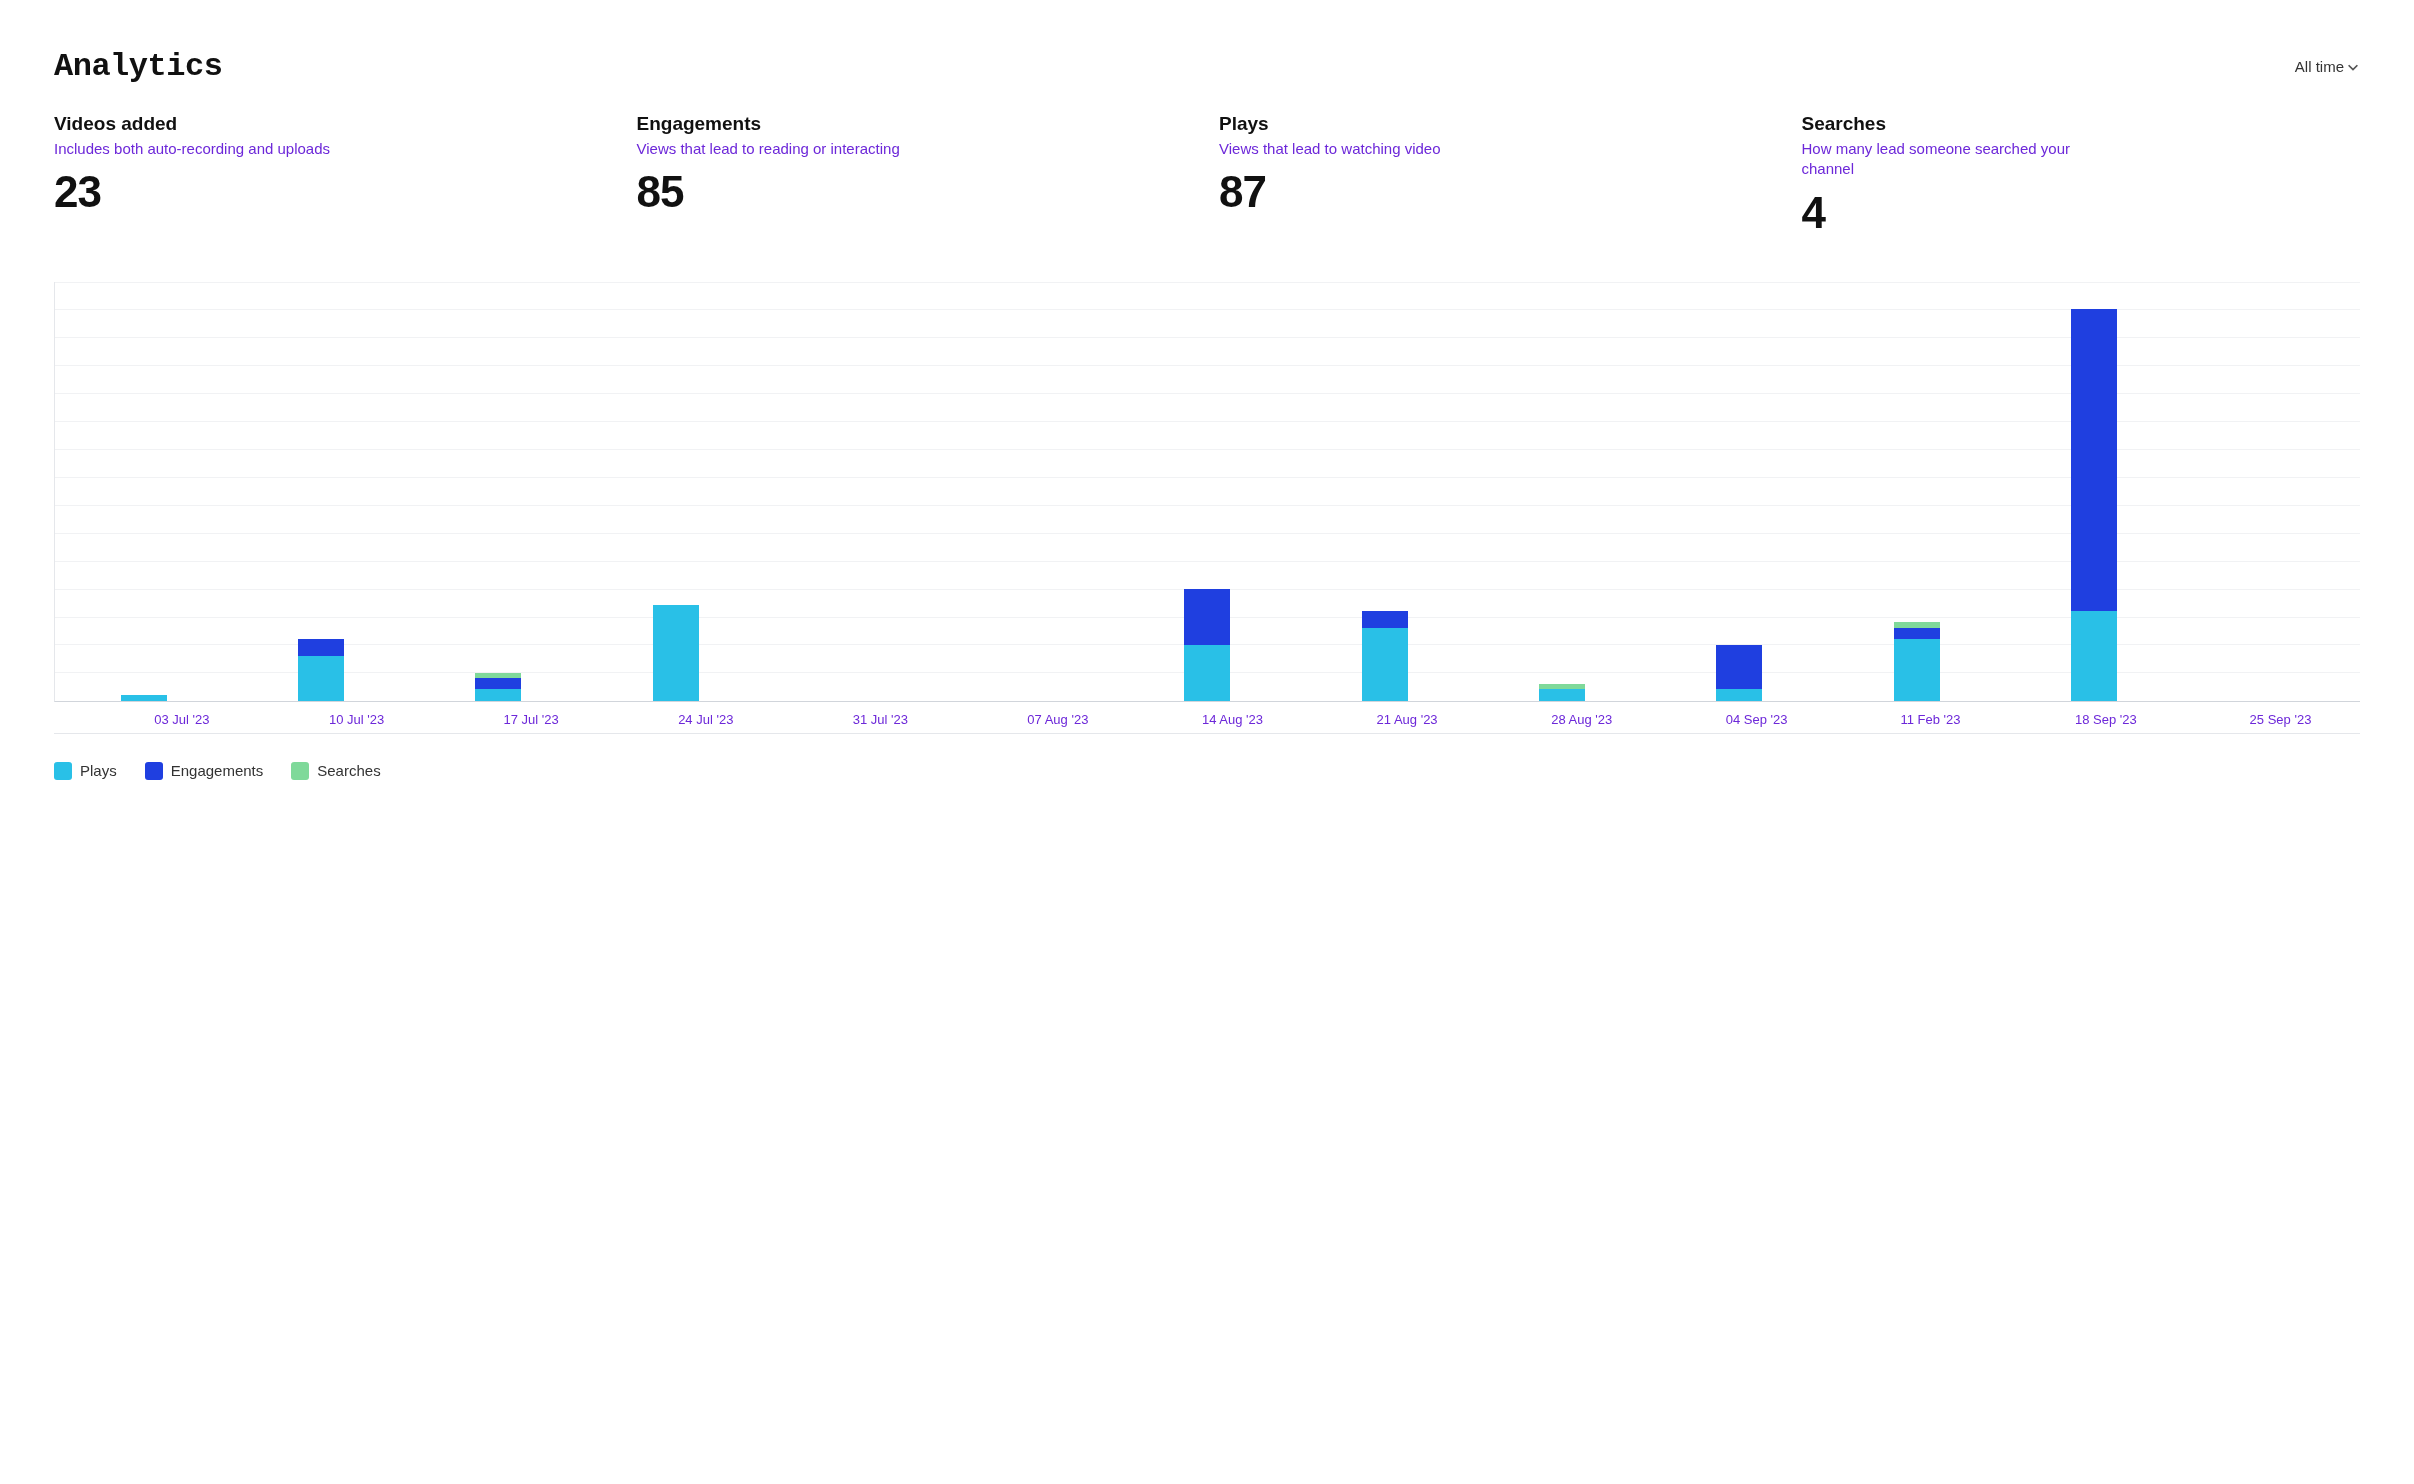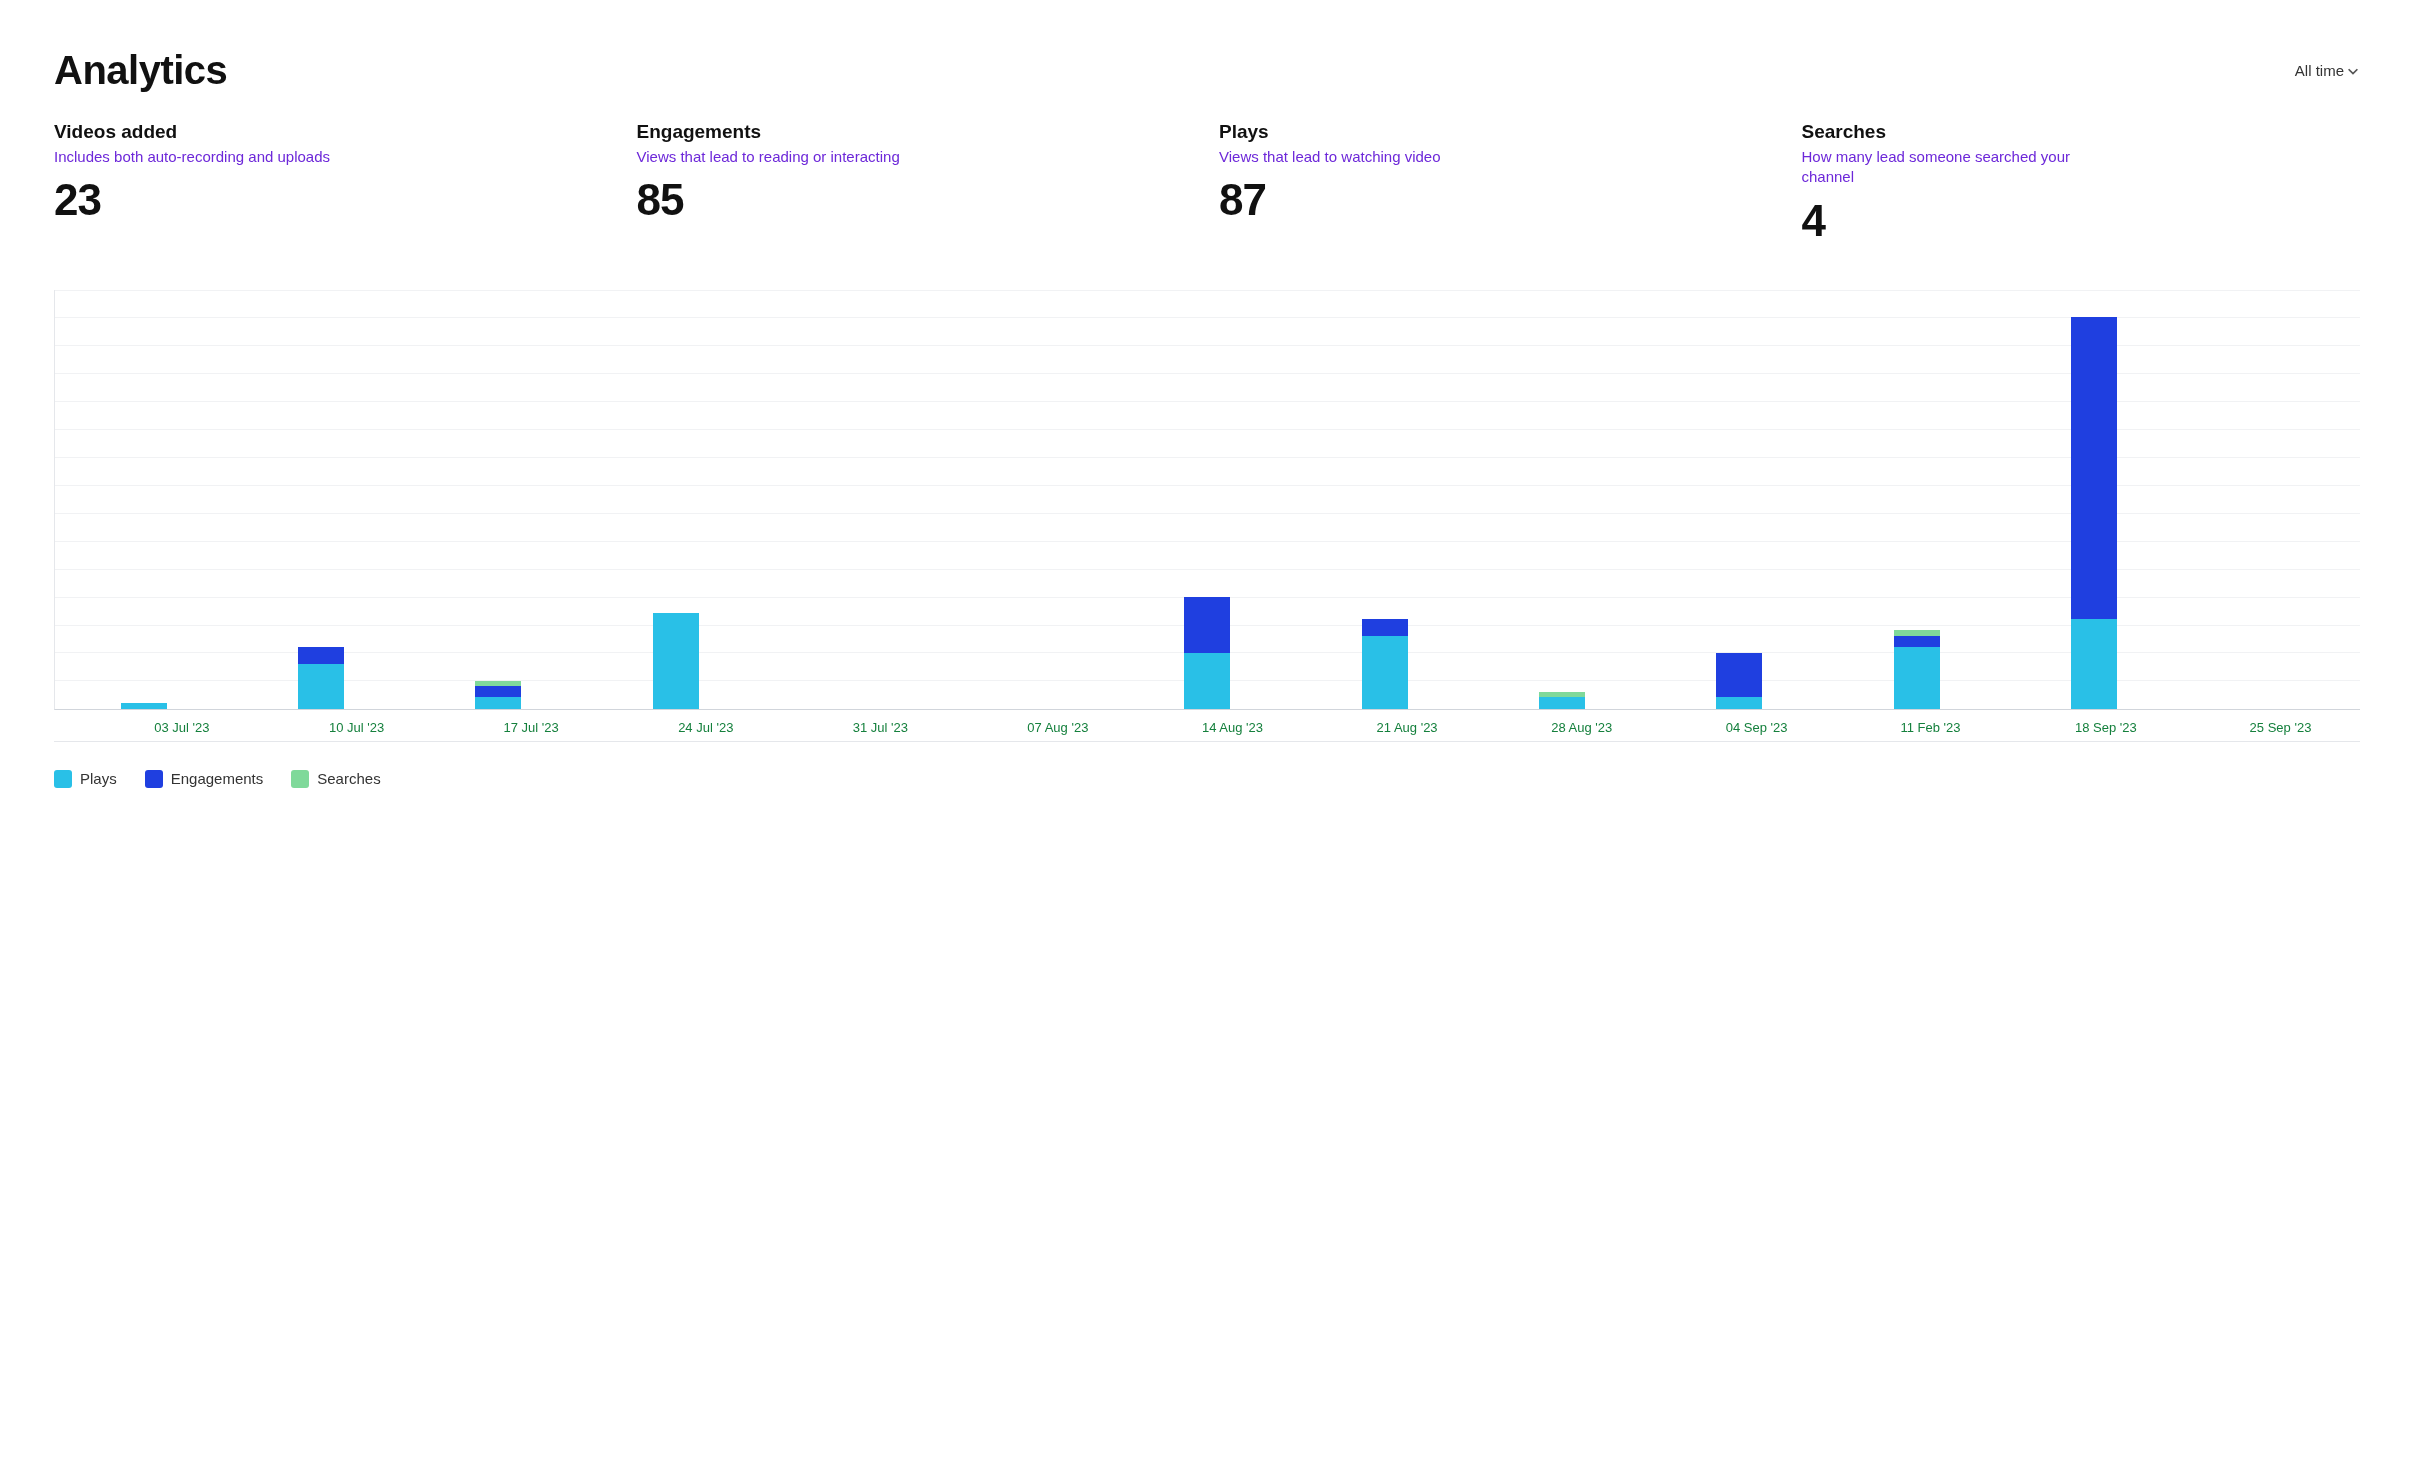--- a/index.html
+++ b/index.html
@@ -9,23 +9,24 @@
     color: #111;
     padding: 48px 54px;
   }
   .header-row {
     display: flex;
     justify-content: space-between;
     align-items: center;
     margin-bottom: 28px;
   }
   .page-title {
-    font-size: 40px;
+    font-size: 32px;
     font-weight: 800;
     letter-spacing: -0.5px;
+    font-family: Liberation Mono, monospace;
   }
   .time-range {
     display: inline-flex;
     align-items: center;
     gap: 2px;
     font-size: 15px;
     color: #333;
     cursor: pointer;
   }
   .chevron-down {
@@ -116,21 +117,21 @@
   .x-axis {
     display: flex;
     justify-content: space-around;
     padding-left: 36px;
     margin-top: 10px;
   }
   .x-tick {
     width: 46px;
     text-align: center;
     font-size: 13px;
-    color: #15803d;
+    color: #6d28d9;
     white-space: nowrap;
     transform: translateX(0);
   }
   .legend {
     display: flex;
     gap: 28px;
     margin-top: 28px;
     align-items: center;
   }
   .legend-item {

